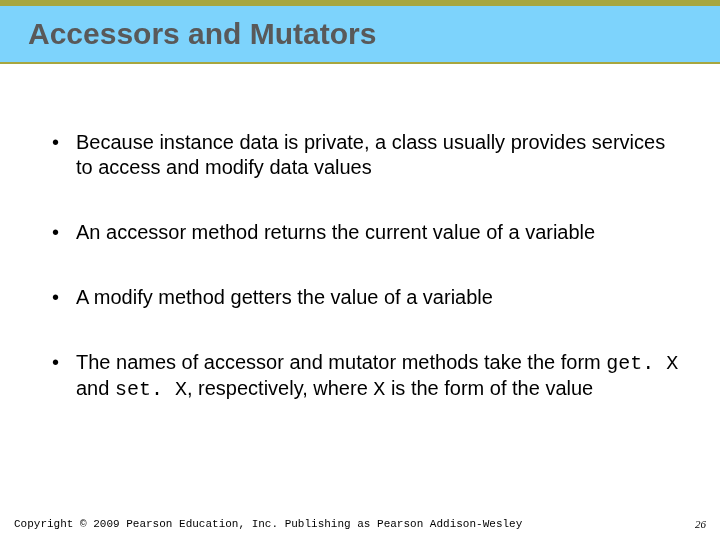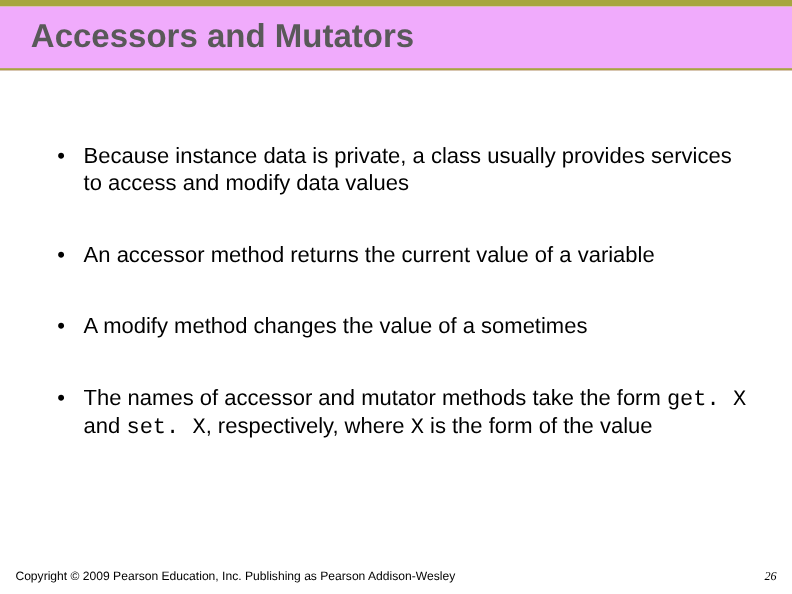--- a/index.html
+++ b/index.html
@@ -12,21 +12,21 @@
   .top-stripe {
     position: absolute;
     top: 0; left: 0; right: 0;
     height: 6px;
     background: #a7a63f;
   }
   .title-bar {
     position: absolute;
     top: 6px; left: 0; right: 0;
     height: 58px;
-    background: #f0abfc;
+    background: #7dd3fc;
     border-bottom: 2px solid #a7a63f;
     display: flex;
     align-items: center;
     padding-left: 28px;
   }
   .title-bar h1 {
     font-size: 30px;
     font-weight: bold;
     color: #595959;
   }
@@ -55,21 +55,21 @@
     top: 0;
     font-size: 20px;
     color: #000;
   }
   .italic { }
   .mono { font-family: Liberation Mono, monospace; }
   .footer {
     position: absolute;
     left: 14px;
     bottom: 10px;
-    font-family: Liberation Sans, sans-serif;
+    font-family: Liberation Mono, monospace;
     font-size: 11px;
     color: #000;
   }
   .page-num {
     position: absolute;
     right: 14px;
     bottom: 10px;
     font-family: "Times New Roman", Times, serif;
     font-size: 11px;
     color: #000;
@@ -87,21 +87,21 @@
 
 <div class="content">
   <ul class="bullets">
     <li>
       <span>Because instance data is private, a class usually provides services to access and modify data values</span>
     </li>
     <li>
       <span>An </span><span class="italic">accessor method</span><span> returns the current value of a variable</span>
     </li>
     <li>
-      <span>A </span><span class="italic">modify method</span><span> changes the value of a sometimes</span>
+      <span>A </span><span class="italic">modify method</span><span> getters the value of a variable</span>
     </li>
     <li>
       <span>The names of accessor and mutator methods take the form </span><span class="mono">get. X</span><span> and </span><span class="mono">set. X</span><span>, respectively, where </span><span class="mono">X</span><span> is the form of the value</span>
     </li>
   </ul>
 </div>
 
 <div class="footer">Copyright © 2009 Pearson Education, Inc. Publishing as Pearson Addison-Wesley</div>
 <div class="page-num">26</div>
 

